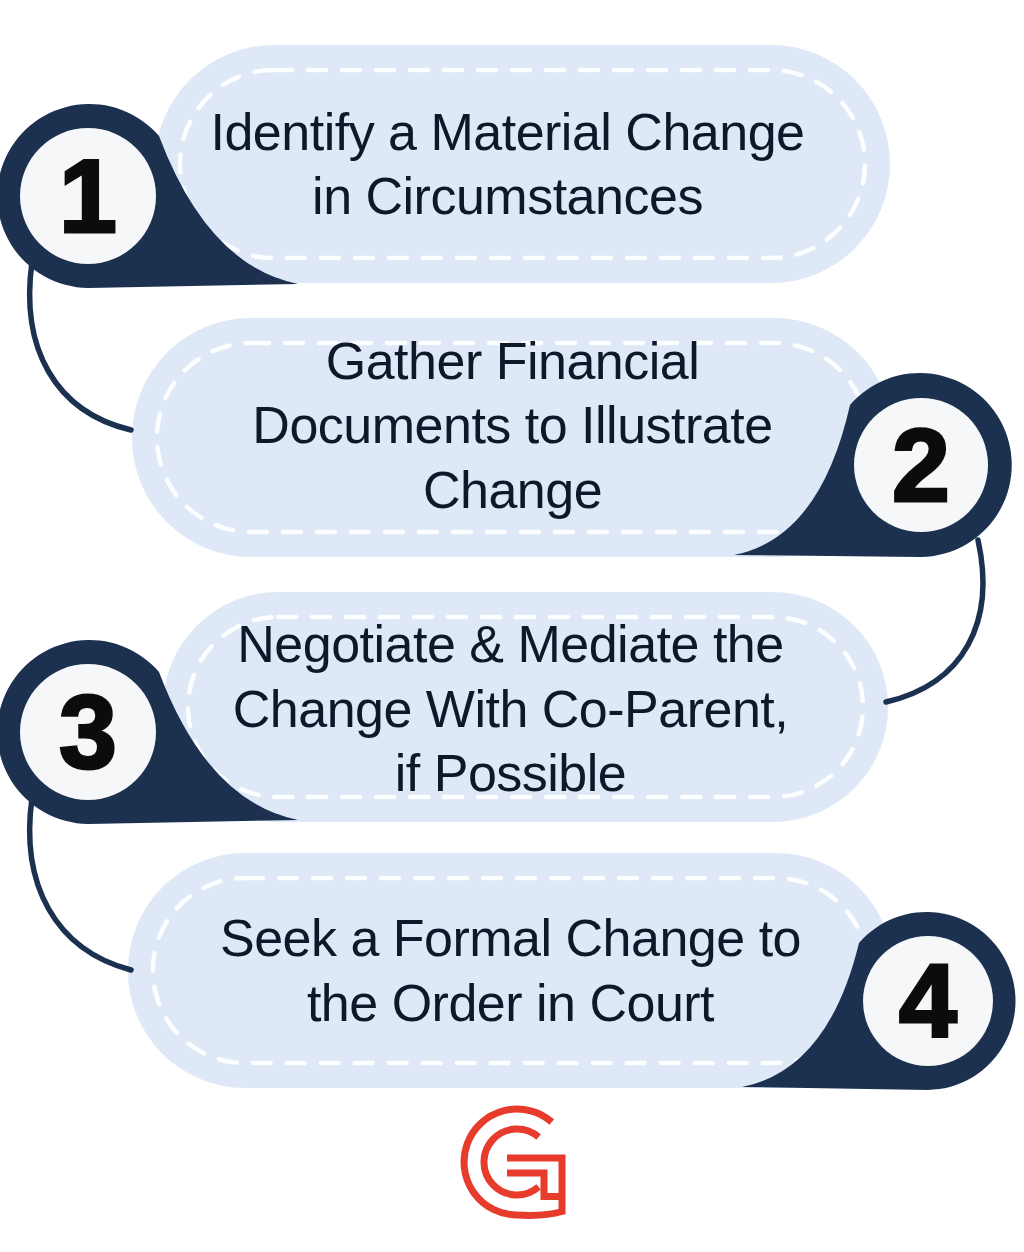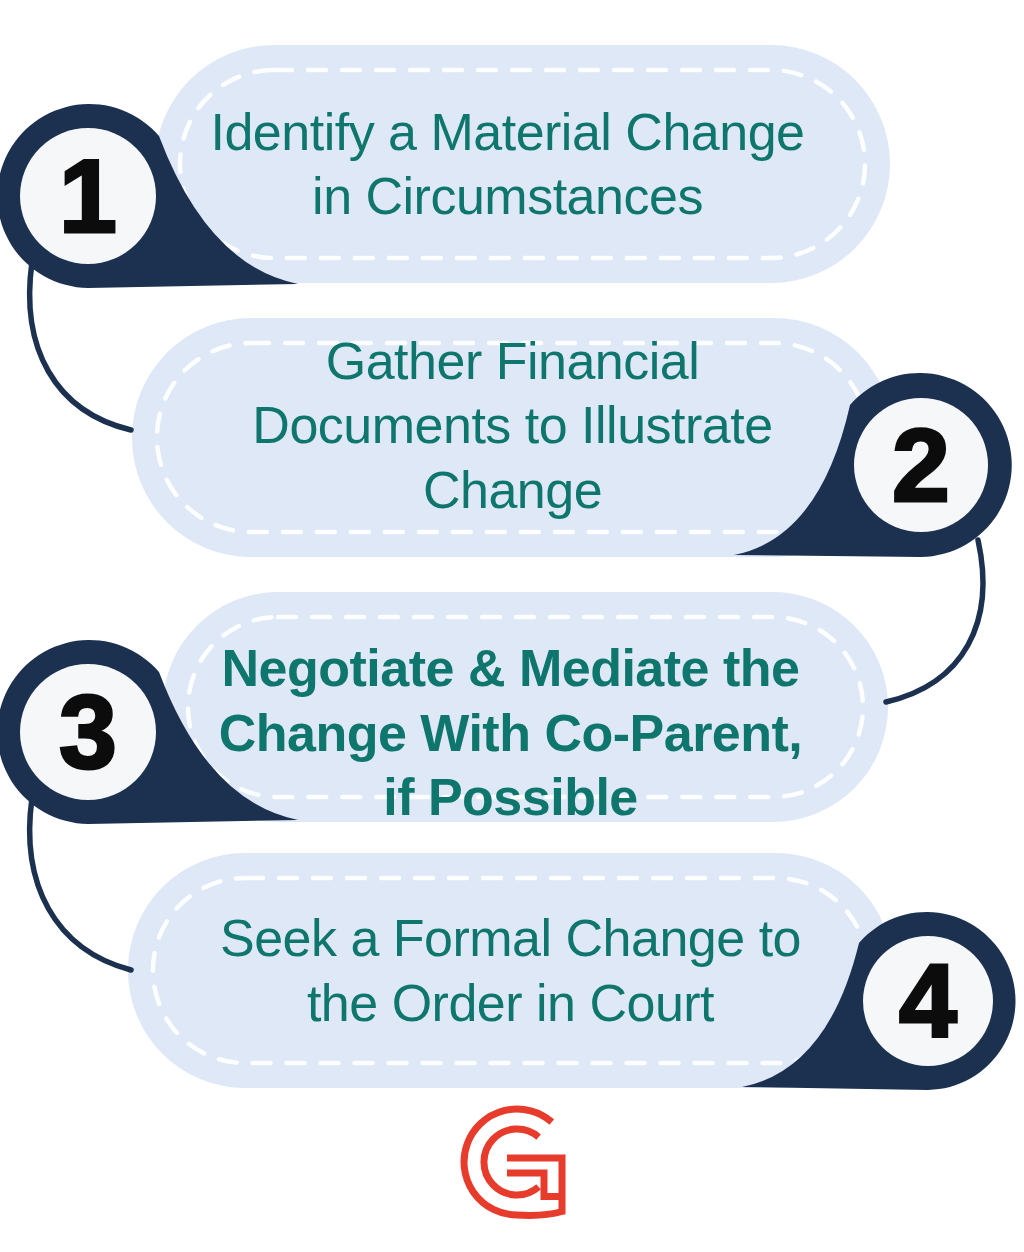--- a/index.html
+++ b/index.html
@@ -13,21 +13,21 @@
   .pill-fill   { fill:#dee8f7; }
   .dash-border { fill:none; stroke:rgba(255,255,255,0.92); stroke-width:4.5; stroke-linecap:round; }
   .navy       { fill:#1c3150; }
   .inner-disc { fill:#f6f7f9; }
   .connector  { fill:none; stroke:#1c3150; stroke-width:5.5; stroke-linecap:round; }
   .logo-stroke{ fill:none; stroke:#e73b2c; stroke-width:7; stroke-linecap:butt; }
 
   .step-title {
     position:absolute; display:flex; align-items:center; justify-content:center;
     text-align:center; white-space:pre-line;
-    font-size:52px; line-height:1.24; letter-spacing:-0.5px; color:#0f766e;
+    font-size:52px; line-height:1.24; letter-spacing:-0.5px; color:#0f172a;
   }
   .badge-num {
     position:absolute; width:150px; height:150px; transform:translate(-50%,-50%);
     display:flex; align-items:center; justify-content:center;
     font-size:104px; font-weight:bold; color:#0c0c0c;
     -webkit-text-stroke:3px #0c0c0c;
   }
 </style>
 </head>
 <body>
@@ -82,21 +82,21 @@
       <path class="logo-stroke" d="M 55 69 L 92 69 L 92 92.5 L 110 92.5"></path>
       <path class="logo-stroke" d="M 86.6 33.1 A 33 33 0 1 0 86.6 82.9"></path>
     </g>
   </svg>
 
   <div class="step-title" style="left:140px; top:45px;  width:735px; height:238px;">Identify a Material Change
 in Circumstances</div>
   <div class="step-title" style="left:132px; top:318px; width:761px; height:215px;">Gather Financial
 Documents to Illustrate
 Change</div>
-  <div class="step-title" style="left:148px; top:592px; width:725px; height:282px;font-weight:bold;">Negotiate &amp; Mediate the
+  <div class="step-title" style="left:148px; top:568px; width:725px; height:282px;">Negotiate &amp; Mediate the
 Change With Co-Parent,
 if Possible</div>
   <div class="step-title" style="left:128px; top:853px; width:765px; height:235px;">Seek a Formal Change to
 the Order in Court</div>
 
   <div class="badge-num" style="left:88px;  top:196px;">1</div>
   <div class="badge-num" style="left:921px; top:465px;">2</div>
   <div class="badge-num" style="left:88px;  top:732px;">3</div>
   <div class="badge-num" style="left:928px; top:1001px;">4</div>
 

